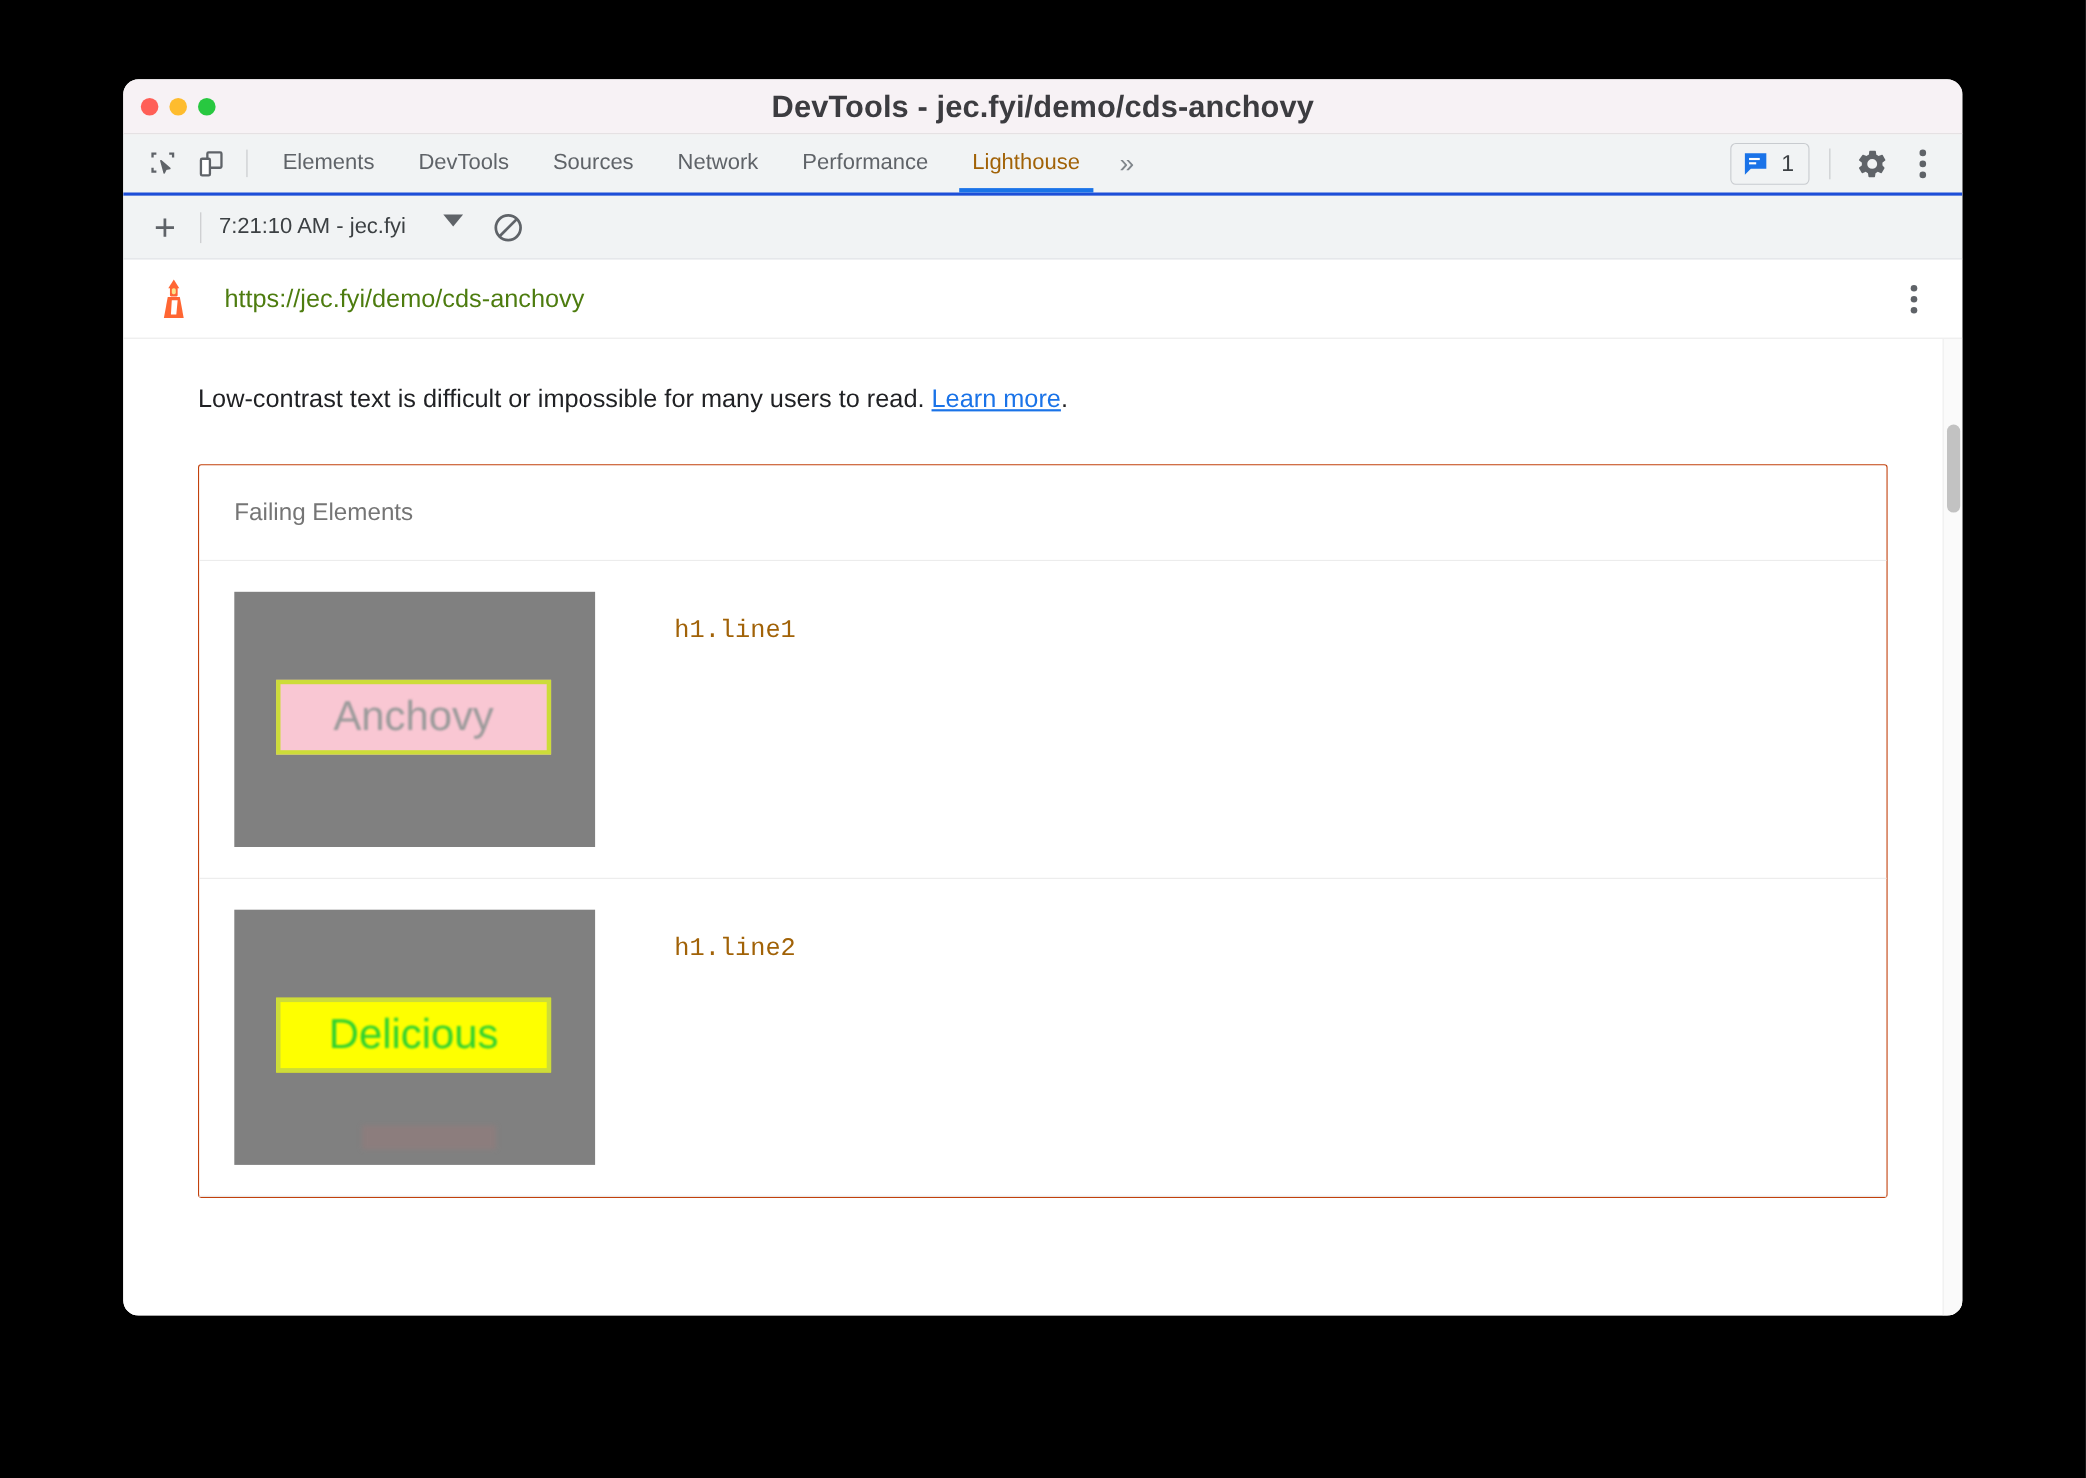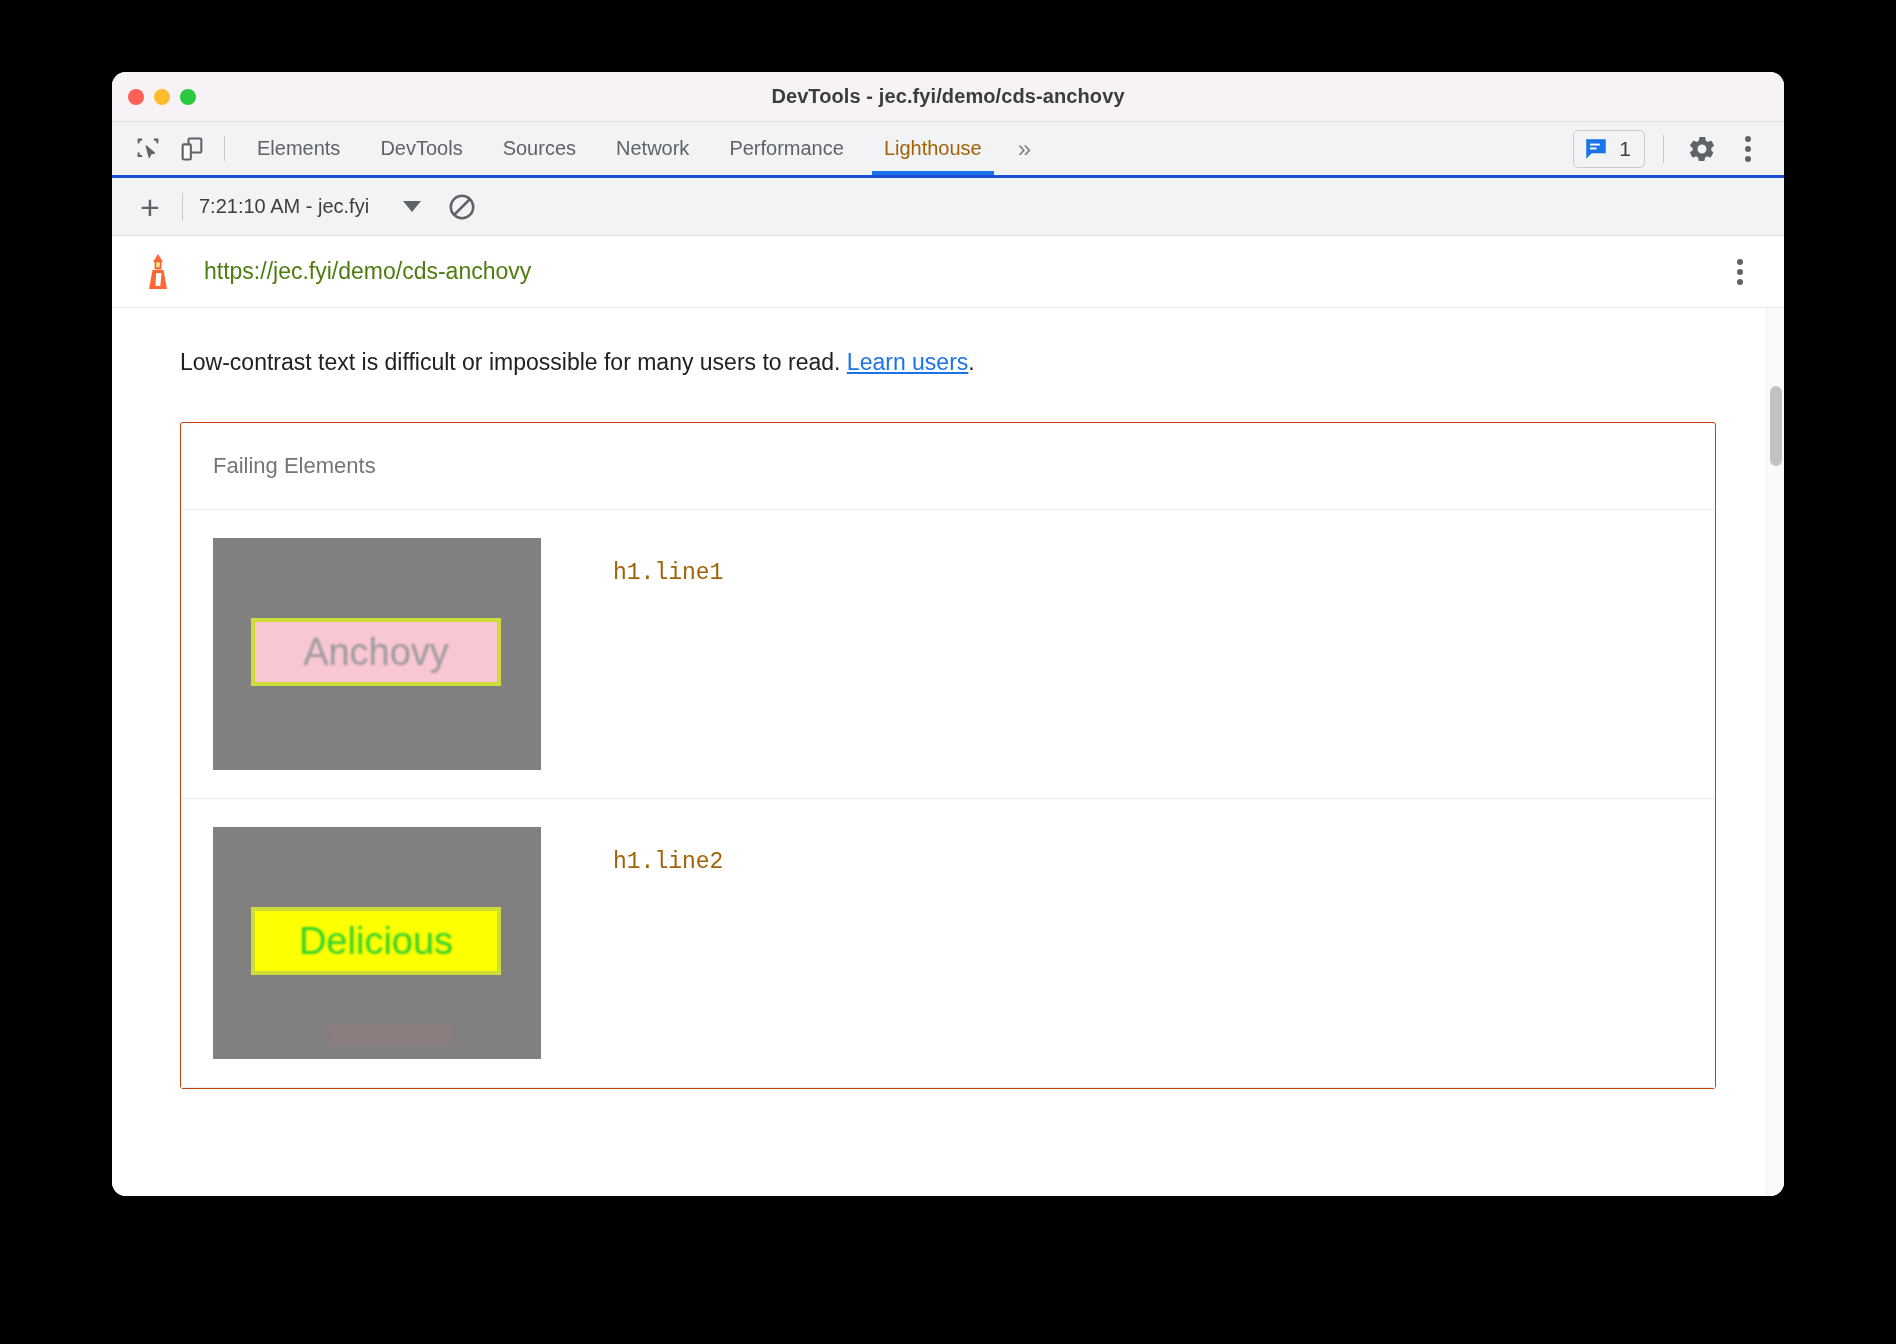--- a/index.html
+++ b/index.html
@@ -40,21 +40,21 @@
     transform: translateY(-50%);
     display: flex; gap: 10px;
   }
   .dot { width: 16px; height: 16px; border-radius: 50%; display: block; }
   .dot.red { background: #ff5f57; }
   .dot.yellow { background: #febc2e; }
   .dot.green { background: #28c840; }
   .window-title {
     width: 100%;
     text-align: center;
-    font-size: 20px;
+    font-size: 28px;
     font-weight: bold;
     color: #3c3c40;
     letter-spacing: 0.1px;
   }
 
   
   .tabbar {
     height: 56px;
     background: #f1f3f4;
     border-bottom: 3px solid #1d4ed8;
@@ -123,21 +123,21 @@
     display: flex; align-items: center;
     padding-left: 16px;
   }
   .plusbtn {
     font-size: 34px; color: #5f6368;
     width: 44px; text-align: center; cursor: pointer;
     line-height: 1; font-weight: 300;
   }
   .vsep3 { width: 1px; height: 28px; background: #c6c8ca; margin: 0 16px 0 10px; }
   .runsel {
-    display: flex; align-items: center; gap: 34px;
+    display: flex; align-items: flex-start; gap: 34px;
     cursor: pointer;
   }
   .runsel .label { font-size: 20px; color: #3c4043; }
   .caret {
     width: 0; height: 0;
     border-left: 9px solid transparent;
     border-right: 9px solid transparent;
     border-top: 11px solid #5f6368;
   }
   .clearbtn { margin-left: 26px; cursor: pointer; display: flex; align-items: center; }
@@ -350,21 +350,21 @@
             <i></i>
             <i></i>
             <i></i>
           </span>
       </span>
     </div>
 
     <div class="panel">
       <div class="panel-inner">
         <div class="desc">
-          <span>Low-contrast text is difficult or impossible for many users to read. </span><a href="#">Learn users</a><span>.</span>
+          <span>Low-contrast text is difficult or impossible for many users to read. </span><a href="#">Learn more</a><span>.</span>
         </div>
 
         <div class="card">
           <div class="card-header">Failing Elements</div>
 
           <div class="row">
             <div class="thumb">
               <div class="hl pink">
                 <span>Anchovy</span>
               </div>

